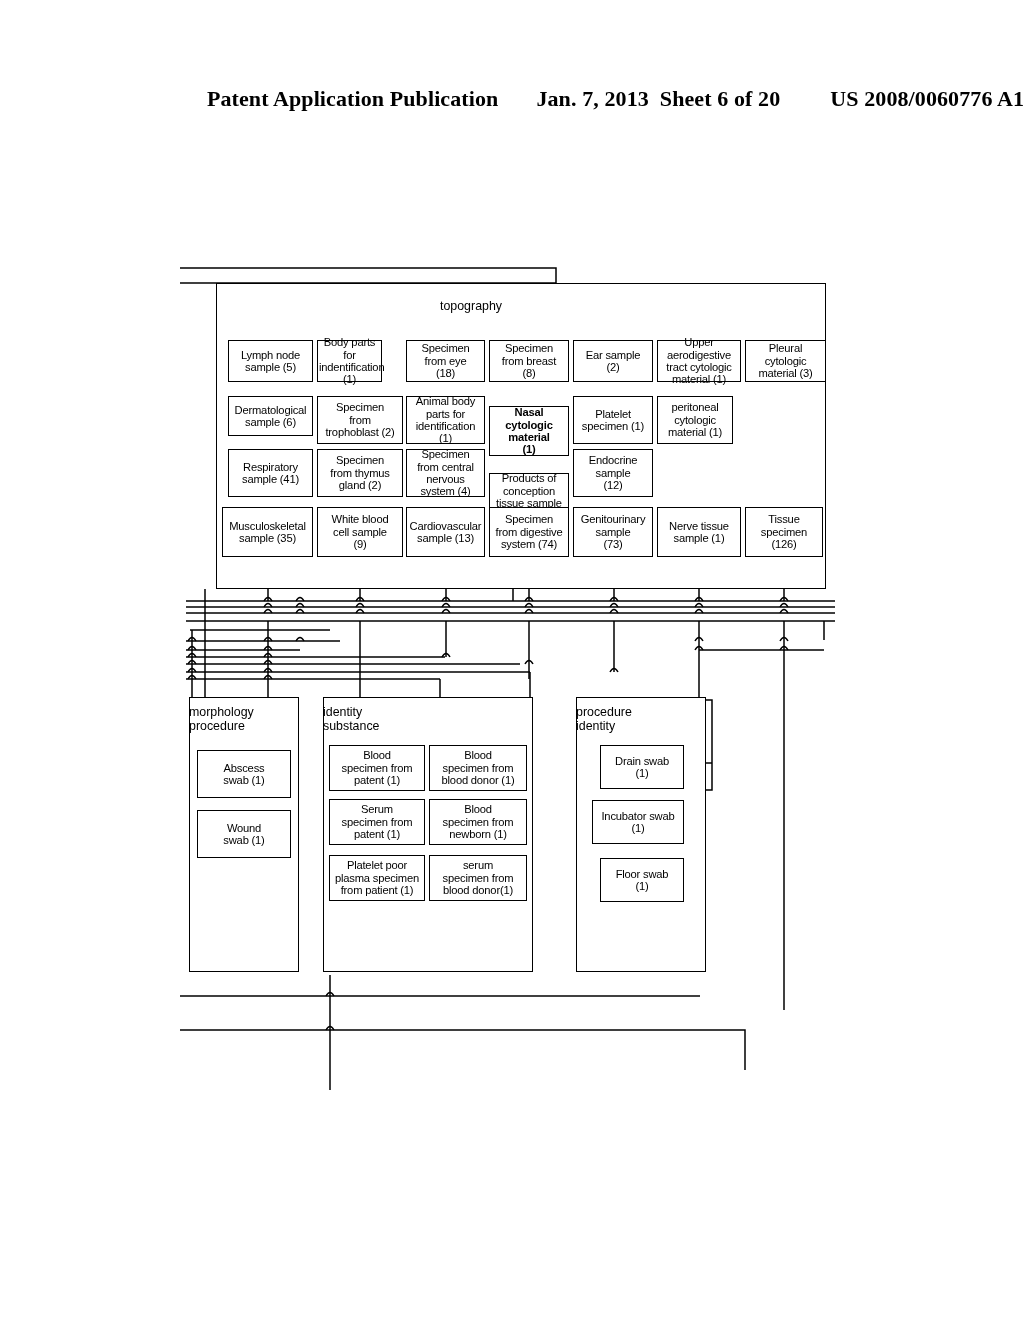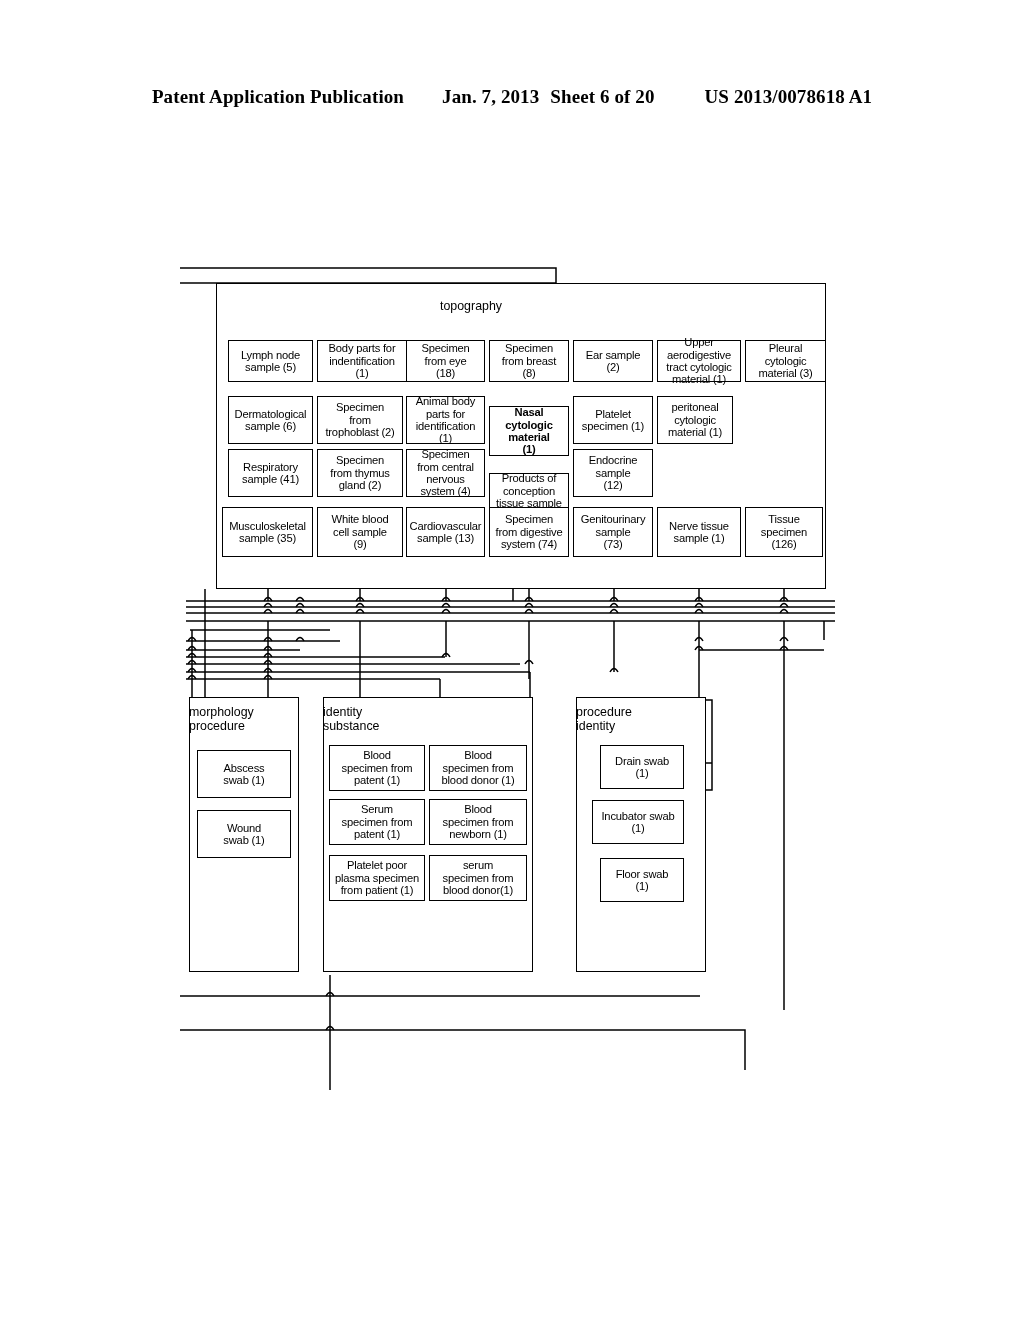--- a/index.html
+++ b/index.html
@@ -9,25 +9,25 @@
     font-family:"Liberation Sans", sans-serif;
     color:#000;
     position:relative;
     overflow:hidden;
   }
   
   .pub-header{
     position:absolute;
     left:0; top:86px; width:1024px;
     display:flex;
-    justify-content:center;
+    justify-content:flex-end;
     align-items:baseline;
     font-family:"Liberation Serif", serif;
     font-weight:bold;
-    font-size:19px;
+    font-size:22px;
     letter-spacing:0.1px;
     white-space:nowrap;
   }
   .pub-header .h-title{ }
   .pub-header .h-date{ margin-left:38px; }
   .pub-header .h-sheet{ margin-left:11px; }
   .pub-header .h-num{ margin-left:50px; }
 
   
   #fig{
@@ -92,21 +92,21 @@
     letter-spacing:1px;
   }
 </style>
 </head>
 <body>
 
 <div class="pub-header">
   <span class="h-title">Patent Application Publication</span>
   <span class="h-date">Jan. 7, 2013</span>
   <span class="h-sheet">Sheet 6 of 20</span>
-  <span class="h-num">US 2013/0078618 A1</span>
+  <span class="h-num">US 2008/0060776 A1</span>
 </div>
 
 <div id="fig">
 
   <svg class="wires" viewBox="0 0 1024 1320" preserveAspectRatio="none">
     <g fill="none" stroke="#000" stroke-width="1.5">
 
       <path d="M180,268 L556,268 L556,283"></path>
       <path d="M180,283 L556,283"></path>
 
@@ -220,40 +220,40 @@
 
   <div class="outer-frame" style="left:216px;top:283px;width:610px;height:306px;"></div>
 
   <div class="group-title" style="left:440px;top:299px;width:160px;">
     <span>topography</span>
   </div>
 
   <div class="node" style="left:228px;top:340px;width:85px;height:42px;">
     <span>Lymph  node<br>sample  (5)</span>
     </div>
-  <div class="node" style="left:317px;top:340px;width:90px;height:42px;">
+  <div class="node" style="left:317px;top:340px;width:65px;height:42px;">
     <span>Body parts for<br>indentification<br>(1)</span>
     </div>
   <div class="node" style="left:406px;top:340px;width:79px;height:42px;">
     <span>Specimen<br>from  eye<br>(18)</span>
     </div>
   <div class="node" style="left:489px;top:340px;width:80px;height:42px;">
     <span>Specimen<br>from  breast<br>(8)</span>
     </div>
   <div class="node" style="left:573px;top:340px;width:80px;height:42px;">
     <span>Ear  sample<br>(2)</span>
     </div>
   <div class="node" style="left:657px;top:340px;width:84px;height:42px;">
     <span>Upper<br>aerodigestive<br>tract  cytologic<br>material  (1)</span>
     </div>
   <div class="node" style="left:745px;top:340px;width:81px;height:42px;">
     <span>Pleural<br>cytologic<br>material  (3)</span>
     </div>
 
-  <div class="node" style="left:228px;top:396px;width:85px;height:48px;">
+  <div class="node" style="left:228px;top:396px;width:85px;height:40px;">
     <span>Dermatological<br>sample  (6)</span>
     </div>
   <div class="node" style="left:317px;top:396px;width:86px;height:48px;">
     <span>Specimen<br>from<br>trophoblast  (2)</span>
     </div>
   <div class="node" style="left:406px;top:396px;width:79px;height:48px;">
     <span>Animal  body<br>parts  for<br>identification<br>(1)</span>
     </div>
   <div class="node" style="left:489px;top:406px;width:80px;height:50px;font-weight:bold;">
     <span>Nasal<br>cytologic<br>material<br>(1)</span>

